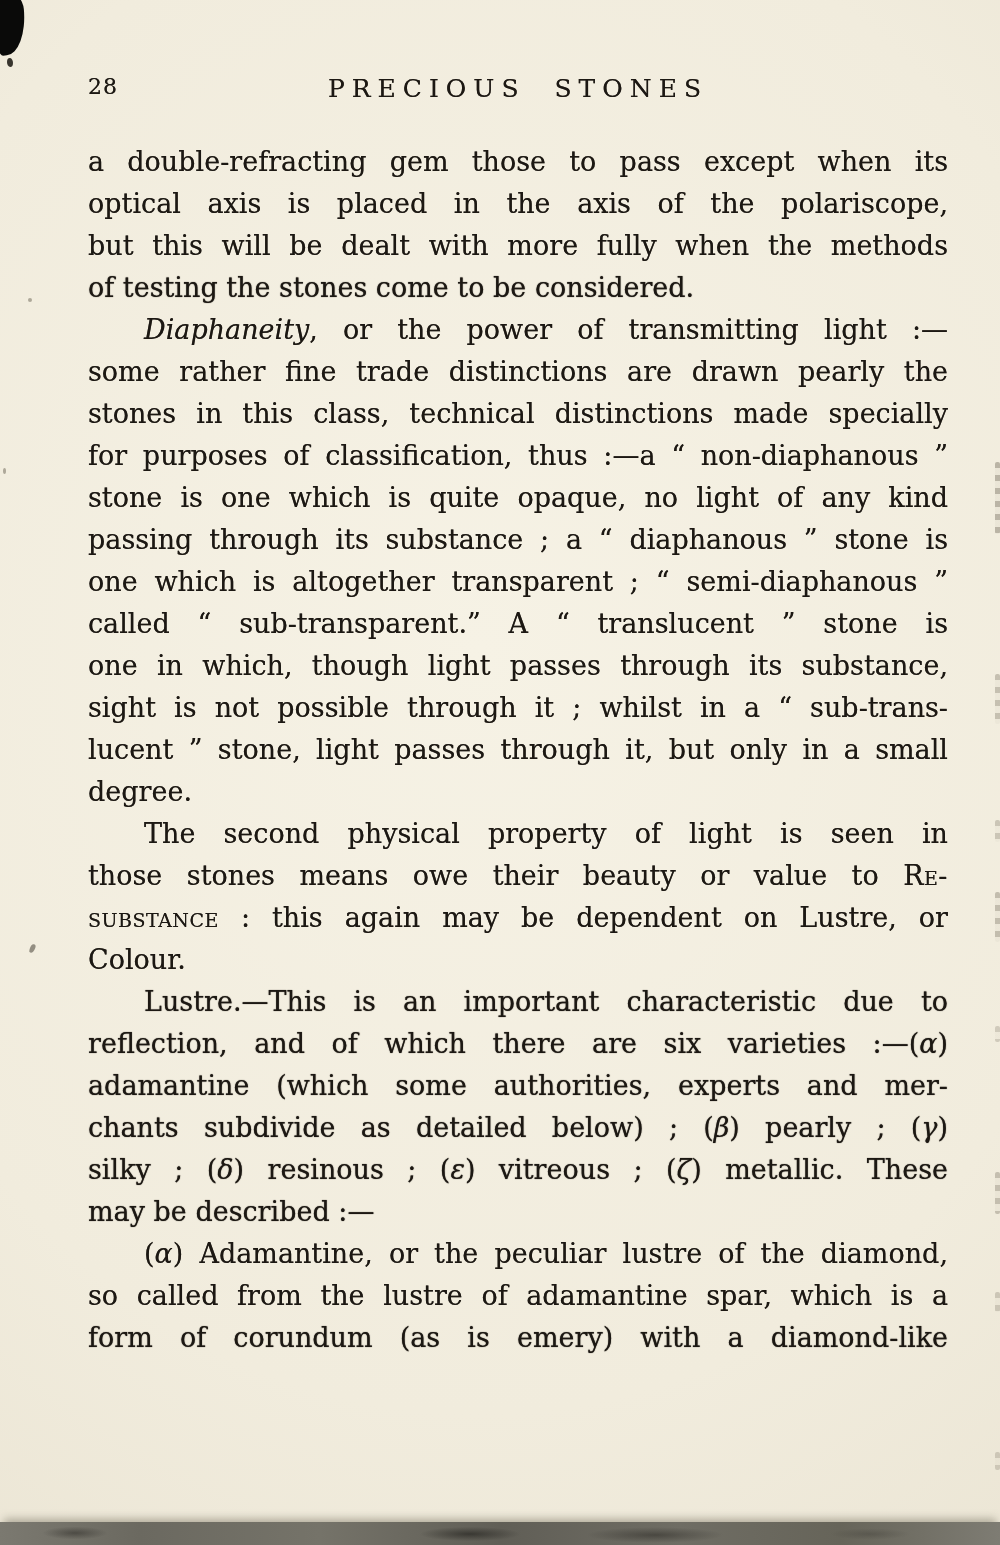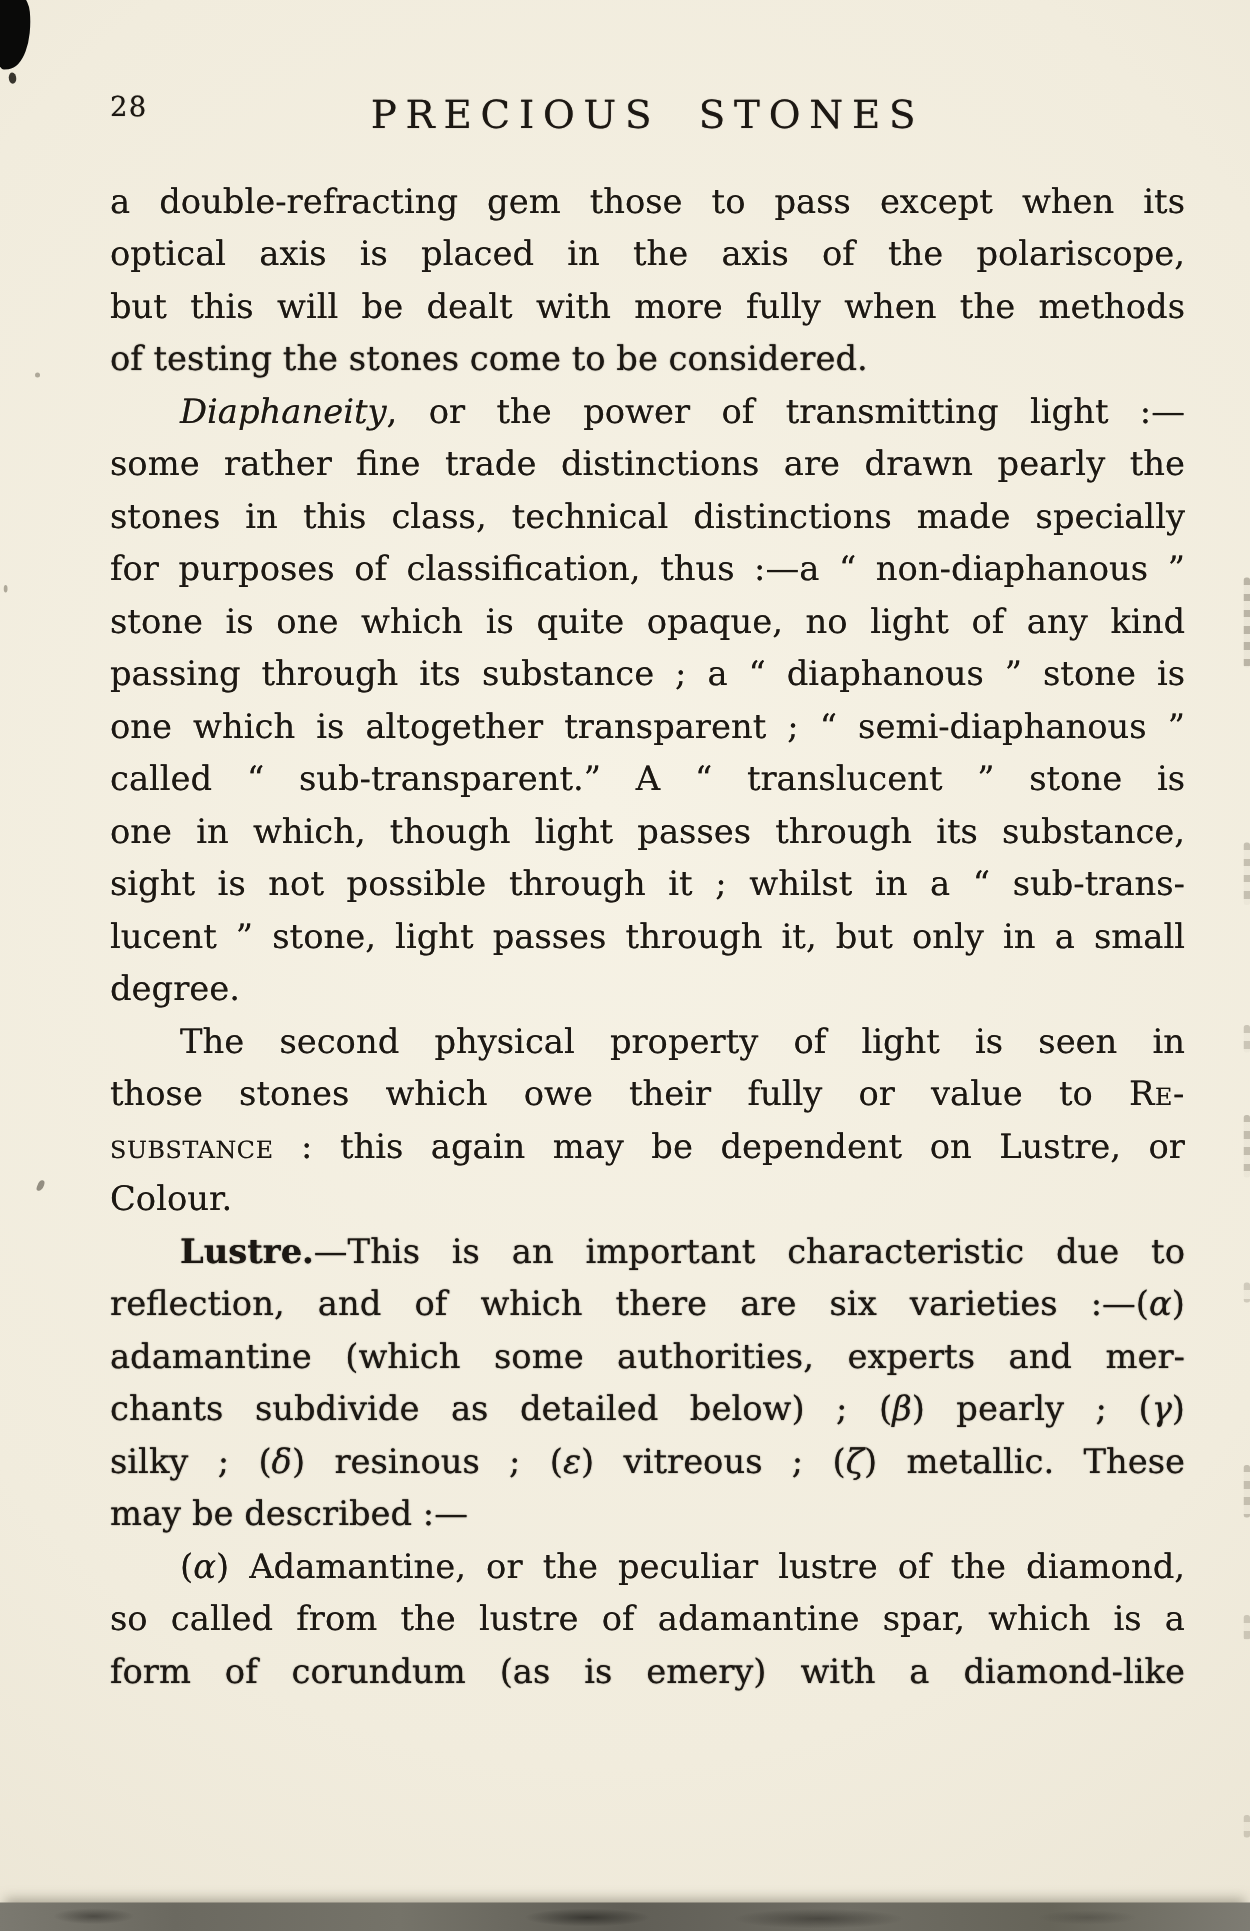--- a/index.html
+++ b/index.html
@@ -23,36 +23,36 @@
 
   
   .header { position: absolute; top: 74px; left: 88px; width: 860px; height: 36px; }
   .page-number {
     position: absolute; left: 0; top: 0;
     font-size: 22px; letter-spacing: 1px;
     text-shadow: 0 0 0.6px rgba(28,22,16,0.7);
   }
   .running-title {
     display: block; text-align: center;
-    font-size: 31px; letter-spacing: 7px; word-spacing: 14px;
+    font-size: 25px; letter-spacing: 7px; word-spacing: 14px;
     text-shadow: 0 0 0.6px rgba(28,22,16,0.7);
   }
 
   
   .text-block {
     position: absolute; left: 88px; top: 141px; width: 860px;
     font-size: 27px; line-height: 42px;
     text-shadow: 0 0 0.5px rgba(28,22,16,0.72);
   }
   .line { text-align: justify; text-align-last: justify; height: 42px; }
   .line.end { text-align: left; text-align-last: left; }
   .line.indent { text-indent: 56px; }
   .line.heavy { text-shadow: 0 0 1px rgba(24,18,12,0.85); }
   .it { font-style: italic; }
-  .bd { font-weight: bold; }
+  .bd { font-weight: normal; }
   .sc { font-variant: small-caps; letter-spacing: 0.5px; }
 
   
   .corner-blob {
     position: absolute; left: -7px; top: -9px;
     width: 32px; height: 64px;
     background: #0a0a09;
     border-radius: 0 70% 85% 30% / 0 40% 90% 60%;
     transform: rotate(-5deg);
   }
@@ -109,21 +109,21 @@
       <div class="line"><span>for purposes of classification, thus :—a “ non-diaphanous ”</span></div>
       <div class="line"><span>stone is one which is quite opaque, no light of any kind</span></div>
       <div class="line"><span>passing through its substance ; a “ diaphanous ” stone is</span></div>
       <div class="line"><span>one which is altogether transparent ; “ semi-diaphanous ”</span></div>
       <div class="line"><span>called “ sub-transparent.” A “ translucent ” stone is</span></div>
       <div class="line"><span>one in which, though light passes through its substance,</span></div>
       <div class="line"><span>sight is not possible through it ; whilst in a “ sub-trans-</span></div>
       <div class="line"><span>lucent ” stone, light passes through it, but only in a small</span></div>
       <div class="line end"><span>degree.</span></div>
       <div class="line indent"><span>The second physical property of light is seen in</span></div>
-      <div class="line"><span>those stones which owe their fully or value to </span><span class="sc">Re-</span></div>
+      <div class="line"><span>those stones means owe their beauty or value to </span><span class="sc">Re-</span></div>
       <div class="line"><span class="sc">substance</span><span> : this again may be dependent on Lustre, or</span></div>
       <div class="line end"><span>Colour.</span></div>
       <div class="line indent heavy"><span class="bd">Lustre.</span><span>—This is an important characteristic due to</span></div>
       <div class="line heavy"><span>reflection, and of which there are six varieties :—(</span><span class="it">α</span><span>)</span></div>
       <div class="line heavy"><span>adamantine (which some authorities, experts and mer-</span></div>
       <div class="line heavy"><span>chants subdivide as detailed below) ; (</span><span class="it">β</span><span>) pearly ; (</span><span class="it">γ</span><span>)</span></div>
       <div class="line heavy"><span>silky ; (</span><span class="it">δ</span><span>) resinous ; (</span><span class="it">ε</span><span>) vitreous ; (</span><span class="it">ζ</span><span>) metallic. These</span></div>
       <div class="line end heavy"><span>may be described :—</span></div>
       <div class="line indent"><span>(</span><span class="it">α</span><span>) Adamantine, or the peculiar lustre of the diamond,</span></div>
       <div class="line"><span>so called from the lustre of adamantine spar, which is a</span></div>

